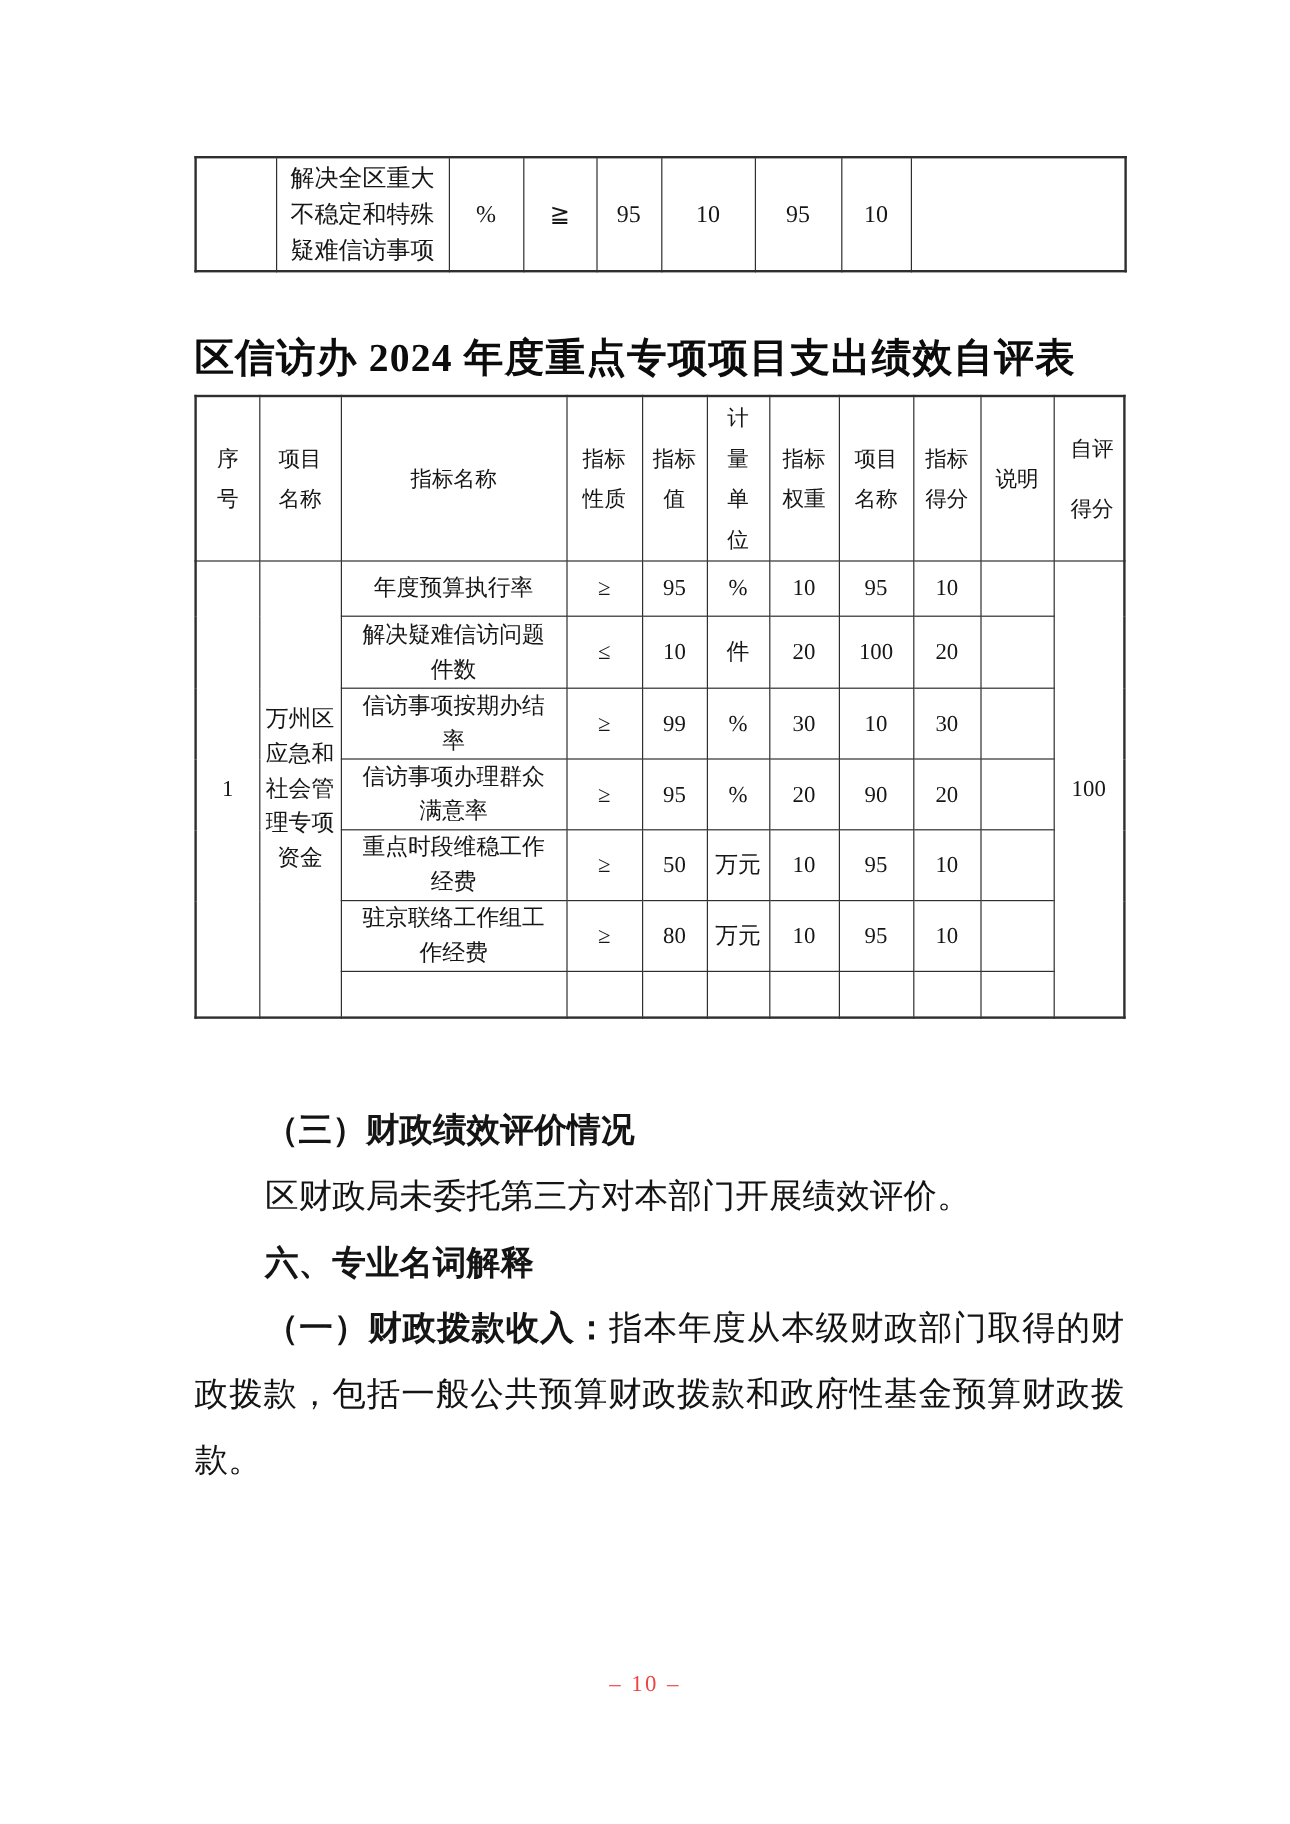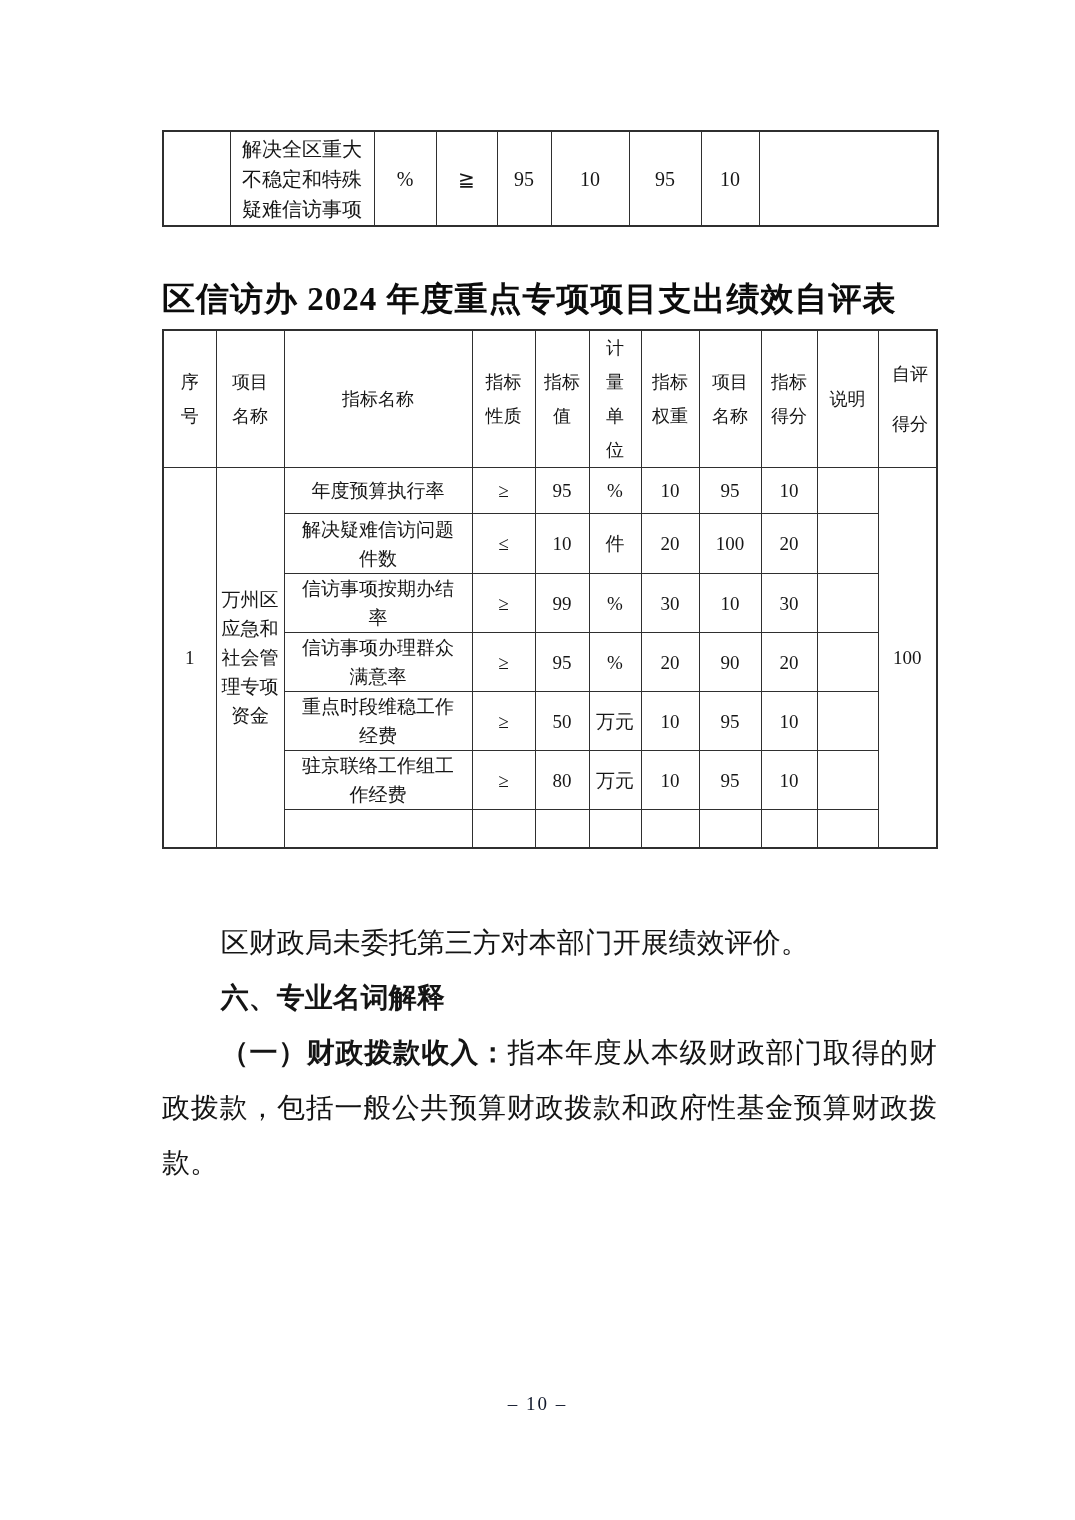--- a/index.html
+++ b/index.html
@@ -105,21 +105,21 @@
   }
   .p-term .lead { font-weight: bold; }
 
   .footer {
     position: absolute;
     left: 0;
     top: 1393px;
     width: 100%;
     text-align: center;
     font-size: 19px;
-    color: #0f172a;
+    color: #ef4444;
     letter-spacing: 2px;
   }
 </style>
 </head>
 <body>
 
 <div class="page">
   <div class="content">
 
     <table class="t-top">
@@ -249,20 +249,21 @@
         <td></td>
         <td></td>
         <td></td>
         <td></td>
         <td></td>
       </tr>
     </tbody>
       </table>
 
     <div class="sections">
+      <div class="h-kai">（三）财政绩效评价情况</div>
       <div class="p-plain">区财政局未委托第三方对本部门开展绩效评价。</div>
       <div class="h-hei">六、专业名词解释</div>
       <div class="p-term"><span class="lead">（一）财政拨款收入：</span><span>指本年度从本级财政部门取得的财政拨款，包括一般公共预算财政拨款和政府性基金预算财政拨款。</span></div>
     </div>
 
   </div>
 
   <div class="footer">– 10 –</div>
 </div>
 

